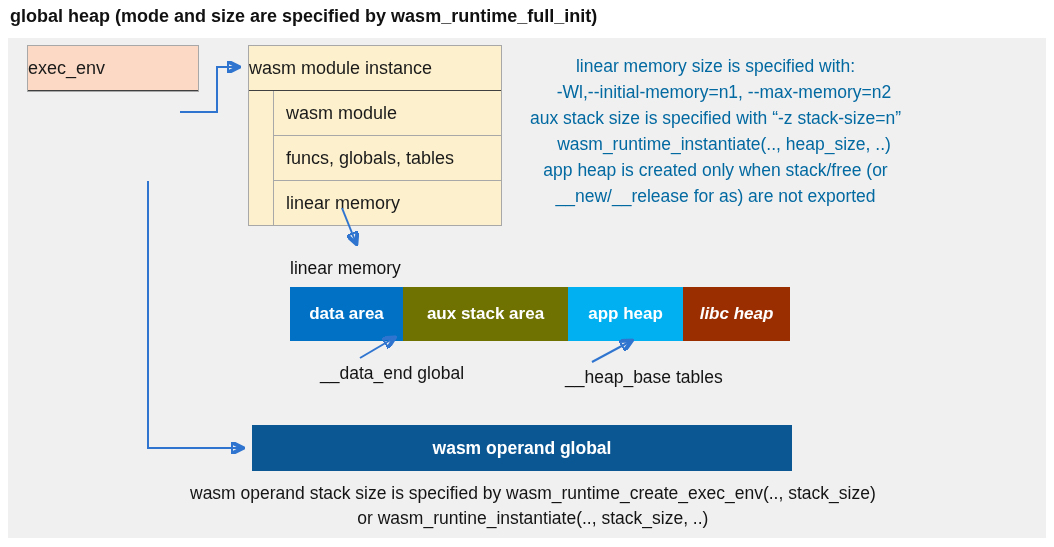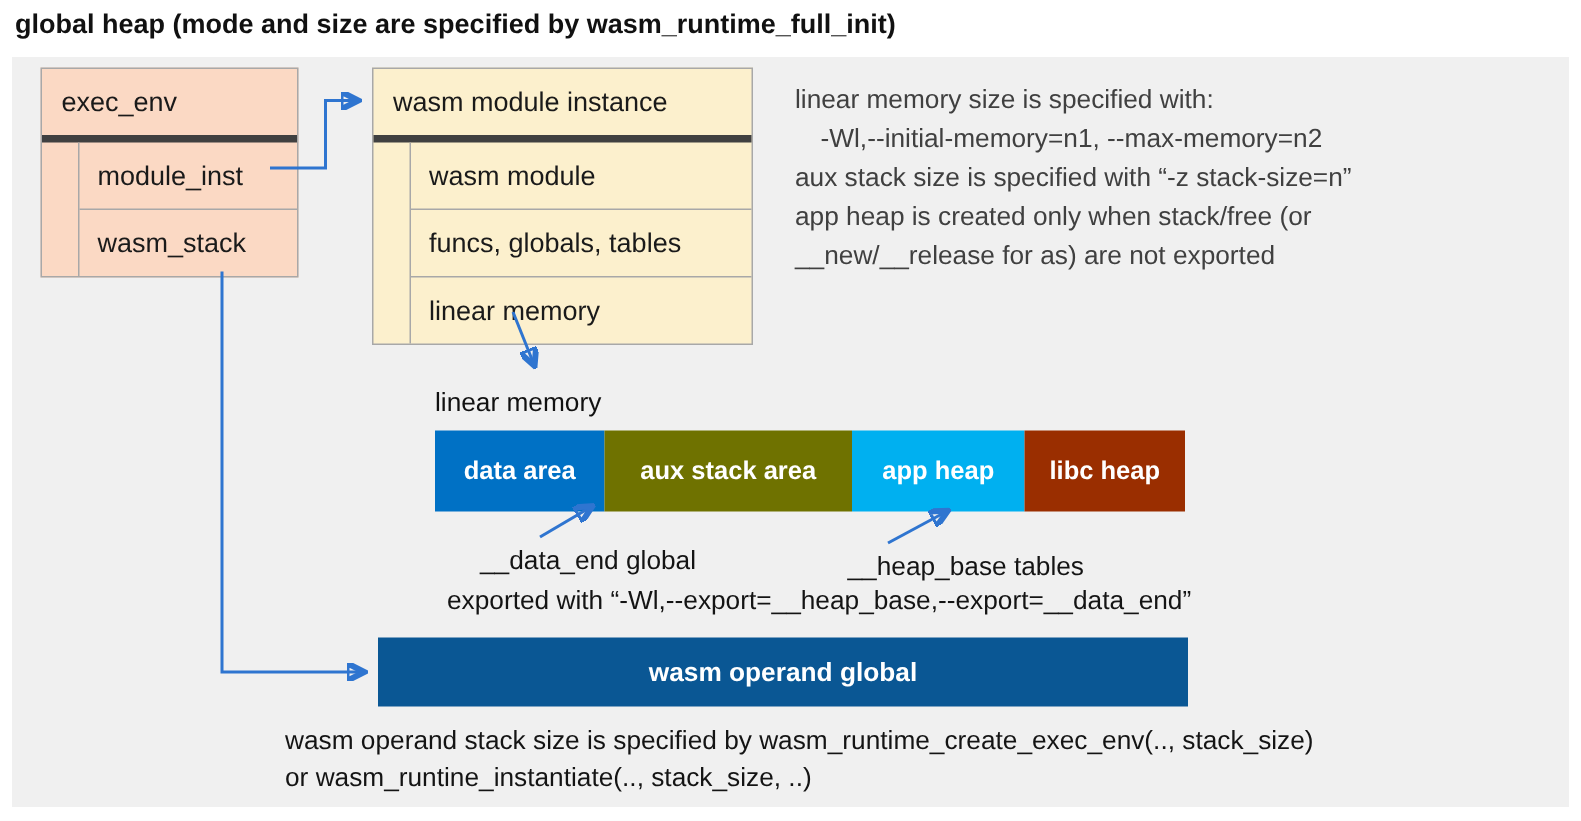--- a/index.html
+++ b/index.html
@@ -1,32 +1,32 @@
 <!DOCTYPE html>
 <html><head>
 <meta charset="utf-8">
 <style>
   html,body{margin:0;padding:0;background:#fff;}
   #canvas{position:relative;width:1054px;height:547px;background:#ffffff;
-    font-family:"Liberation Sans","DejaVu Sans",sans-serif;color:#111;overflow:hidden;}
+    font-family:"Liberation Sans","DejaVu Sans",sans-serif;color:#111;overflow:hidden;text-align:center;}
   .abs{position:absolute;}
   #title{left:10px;top:6px;font-size:18px;font-weight:600;}
   #panel{left:8px;top:38px;width:1038px;height:500px;background:#f0f0f0;}
 
   .nbox{position:absolute;border:1px solid #a8a8a8;font-size:18px;color:#1a1a1a;}
-  .nbox-header{height:44px;display:flex;align-items:center;padding-left:13px;border-bottom:5px solid #404040;}
+  .nbox-header{height:44px;display:flex;align-items:center;border-bottom:1px solid #404040;}
   .nbox-body{display:flex;align-items:stretch;}
   .nbox-gutter{width:24px;border-right:1px solid #a8a8a8;}
   .nbox-rows{flex:1;}
   .nbox-row{height:44px;display:flex;align-items:center;padding-left:12px;border-bottom:1px solid #a8a8a8;}
   .nbox-row:last-child{border-bottom:none;}
   #exec-box{left:27px;top:45px;width:170px;background:#fbd9c4;}
   #inst-box{left:248px;top:45px;width:252px;background:#fcf0cd;}
 
-  #notes{left:530px;top:53px;font-size:17.5px;line-height:26px;color:#404040;}
+  #notes{left:530px;top:53px;font-size:17.5px;line-height:26px;color:#0369a1;}
   .note-ind{padding-left:17px;}
 
   #lm-label{left:290px;top:258px;font-size:17.5px;}
   #lm-bar{left:290px;top:287px;height:46px;display:flex;}
   .seg{height:54px;display:flex;align-items:center;justify-content:center;
        color:#ffffff;font-size:17px;font-weight:600;}
   #enlarged{left:792px;top:287px;width:196px;height:46px;border:3px dashed #000;
        box-sizing:border-box;display:flex;align-items:center;justify-content:center;
        font-size:18px;color:#1f3864;background:#f6f6f6;}
 
@@ -45,62 +45,55 @@
 </head>
 <body>
 
 <div id="canvas">
 
   <div id="title" class="abs">global heap (mode and size are specified by wasm_runtime_full_init)</div>
   <div id="panel" class="abs"></div>
 
   <div id="exec-box" class="nbox">
     <div class="nbox-header">exec_env</div>
-    <div class="nbox-body">
-      <div class="nbox-gutter"></div>
-      <div class="nbox-rows">
-        <div class="nbox-row">module_inst</div>
-        <div class="nbox-row">wasm_stack</div>
-      </div>
-    </div>
   </div>
 
   <div id="inst-box" class="nbox">
     <div class="nbox-header">wasm module instance</div>
     <div class="nbox-body">
       <div class="nbox-gutter"></div>
       <div class="nbox-rows">
         <div class="nbox-row">wasm module</div>
         <div class="nbox-row">funcs, globals, tables</div>
         <div class="nbox-row">linear memory</div>
       </div>
     </div>
   </div>
 
   <div id="notes" class="abs">
     <div>linear memory size is specified with:</div>
     <div class="note-ind">-Wl,--initial-memory=n1, --max-memory=n2</div>
     <div>aux stack size is specified with “-z stack-size=n”</div>
+    <div class="note-ind">wasm_runtime_instantiate(.., heap_size, ..)</div>
     <div>app heap is created only when stack/free (or</div>
     <div>__new/__release for as) are not exported</div>
   </div>
 
   <div id="lm-label" class="abs">linear memory</div>
 
   <div id="lm-bar" class="abs">
     <div class="seg" style="width: 113px; background: rgb(0, 113, 197);">data area</div>
     <div class="seg" style="width: 165px; background: rgb(111, 114, 0);">aux stack area</div>
     <div class="seg" style="width: 115px; background: rgb(0, 176, 240);">app heap</div>
-    <div class="seg" style="width: 107px; background: rgb(154, 46, 0);">libc heap</div>
+    <div class="seg" style="width: 107px; background: rgb(154, 46, 0); font-style: italic;">libc heap</div>
   </div>
 
 
   <div id="ann-dataend" class="abs ann">__data_end global</div>
   <div id="ann-heapbase" class="abs ann">__heap_base tables</div>
-  <div id="ann-exported" class="abs ann">exported with “-Wl,--export=__heap_base,--export=__data_end”</div>
 
   <div id="op-bar" class="abs">wasm operand global</div>
 
   <div id="op-notes" class="abs">
     <div>wasm operand stack size is specified by wasm_runtime_create_exec_env(.., stack_size)</div>
     <div>or wasm_runtine_instantiate(.., stack_size, ..)</div>
   </div>
 
   <svg id="arrows" class="abs" viewBox="0 0 1054 547" width="1054" height="547">
     <defs>

